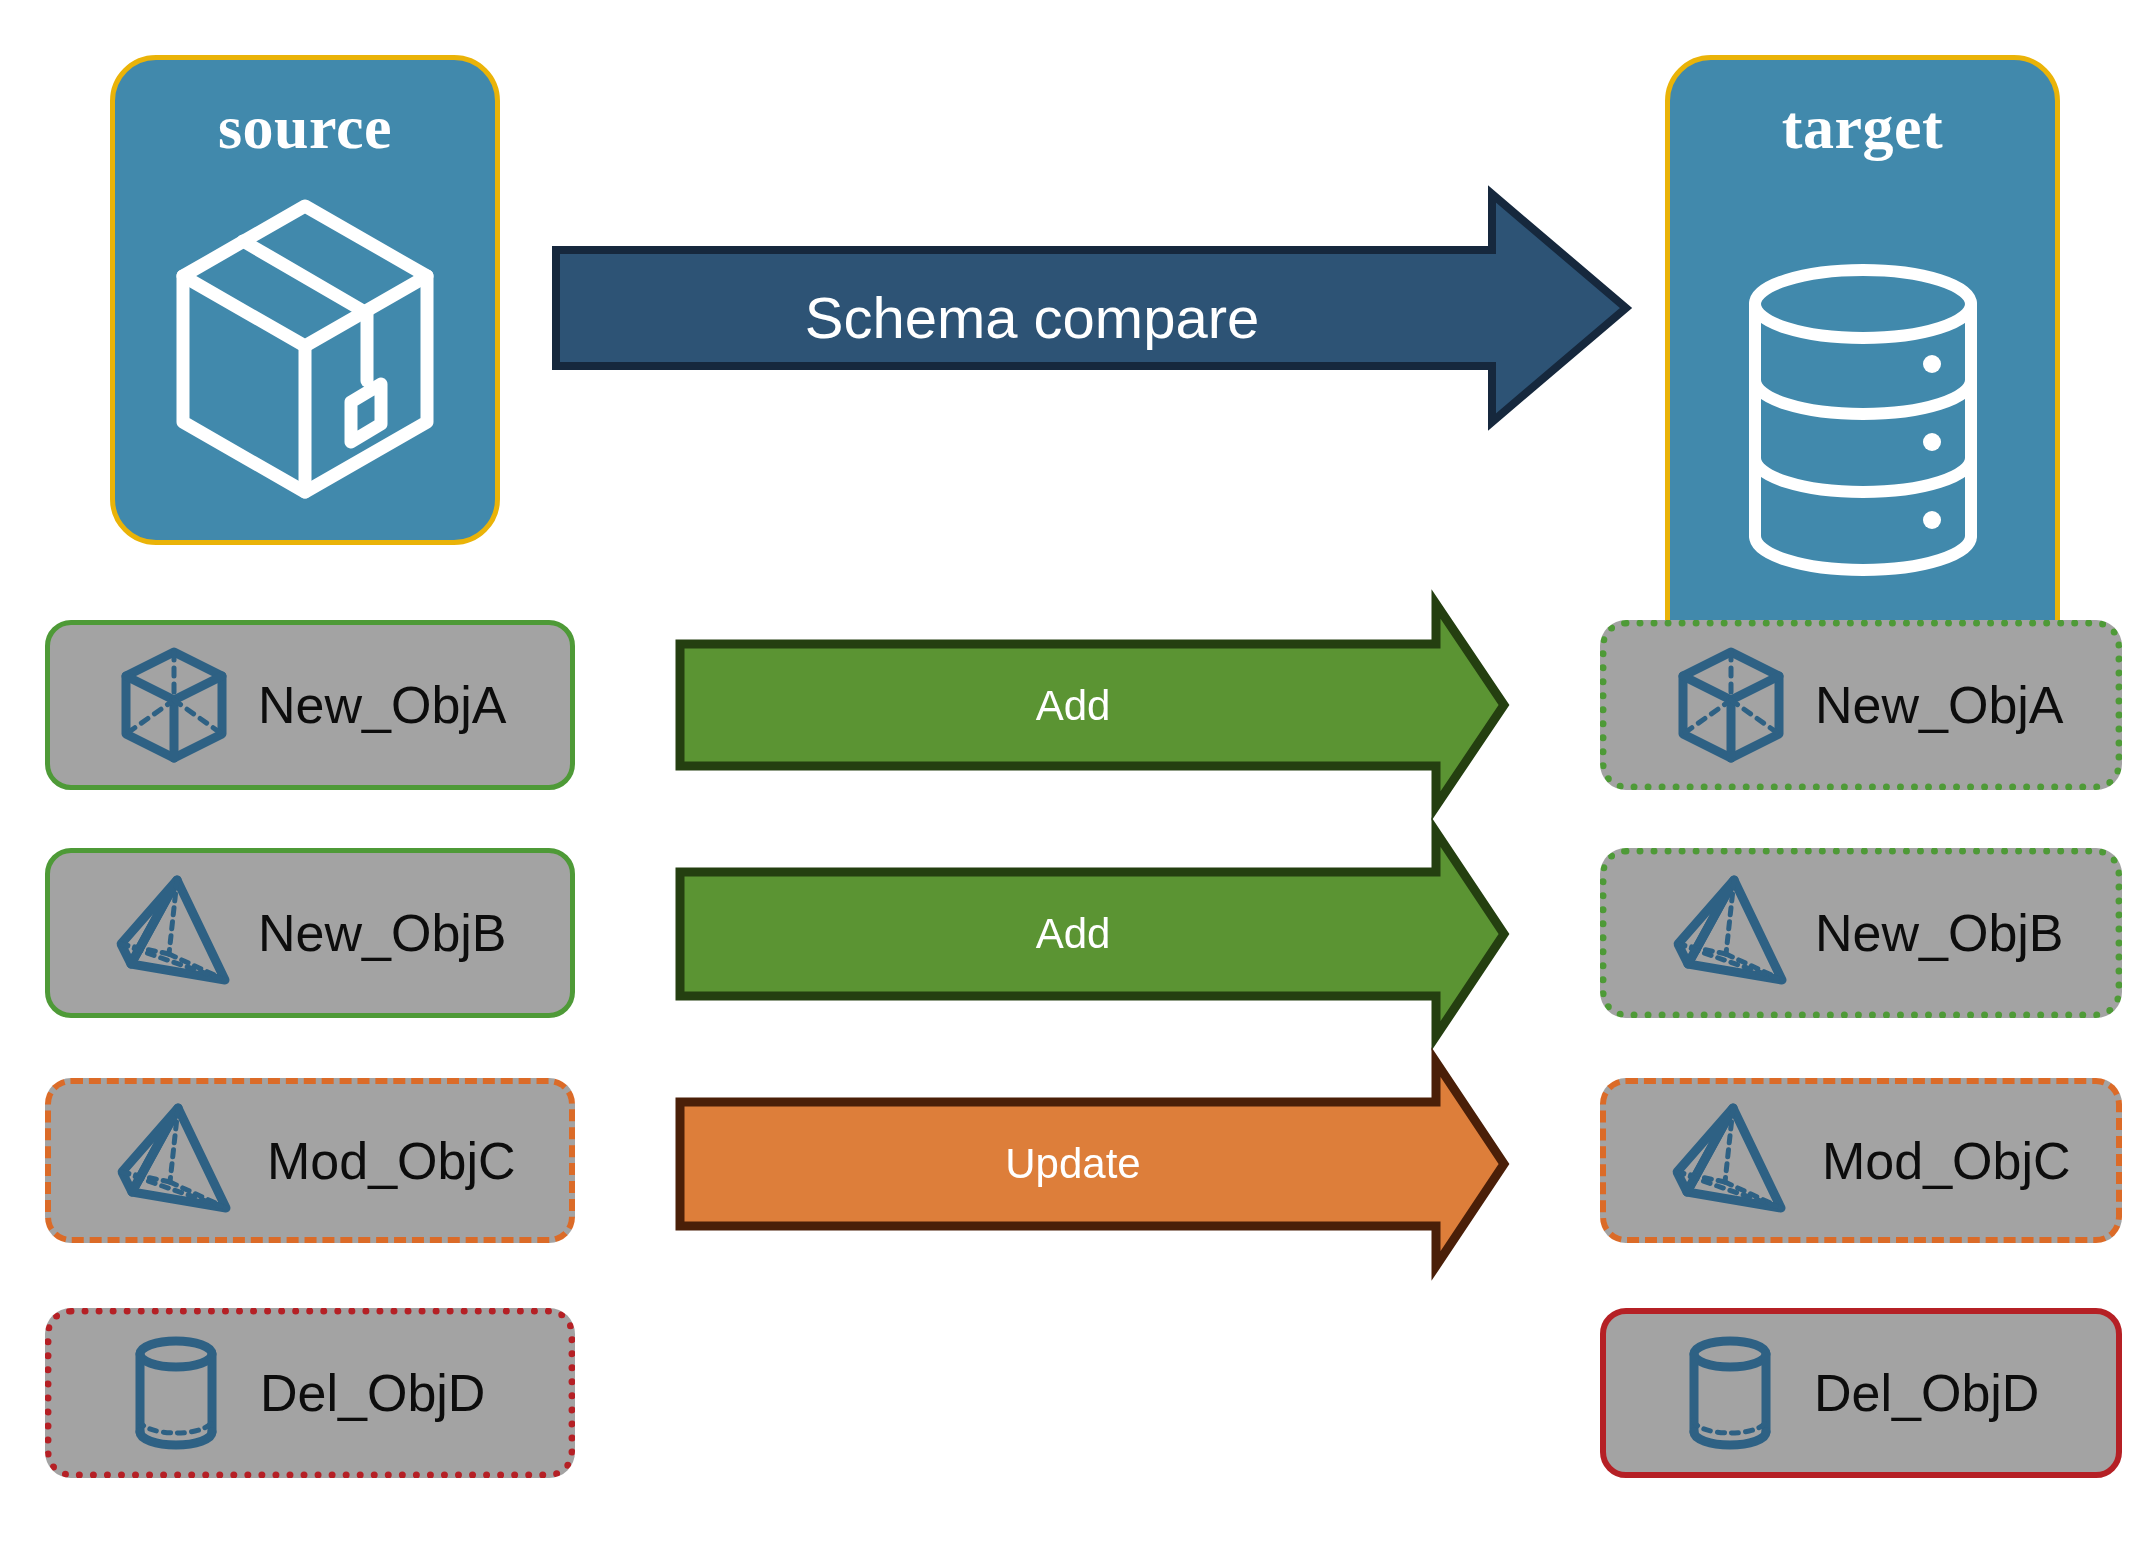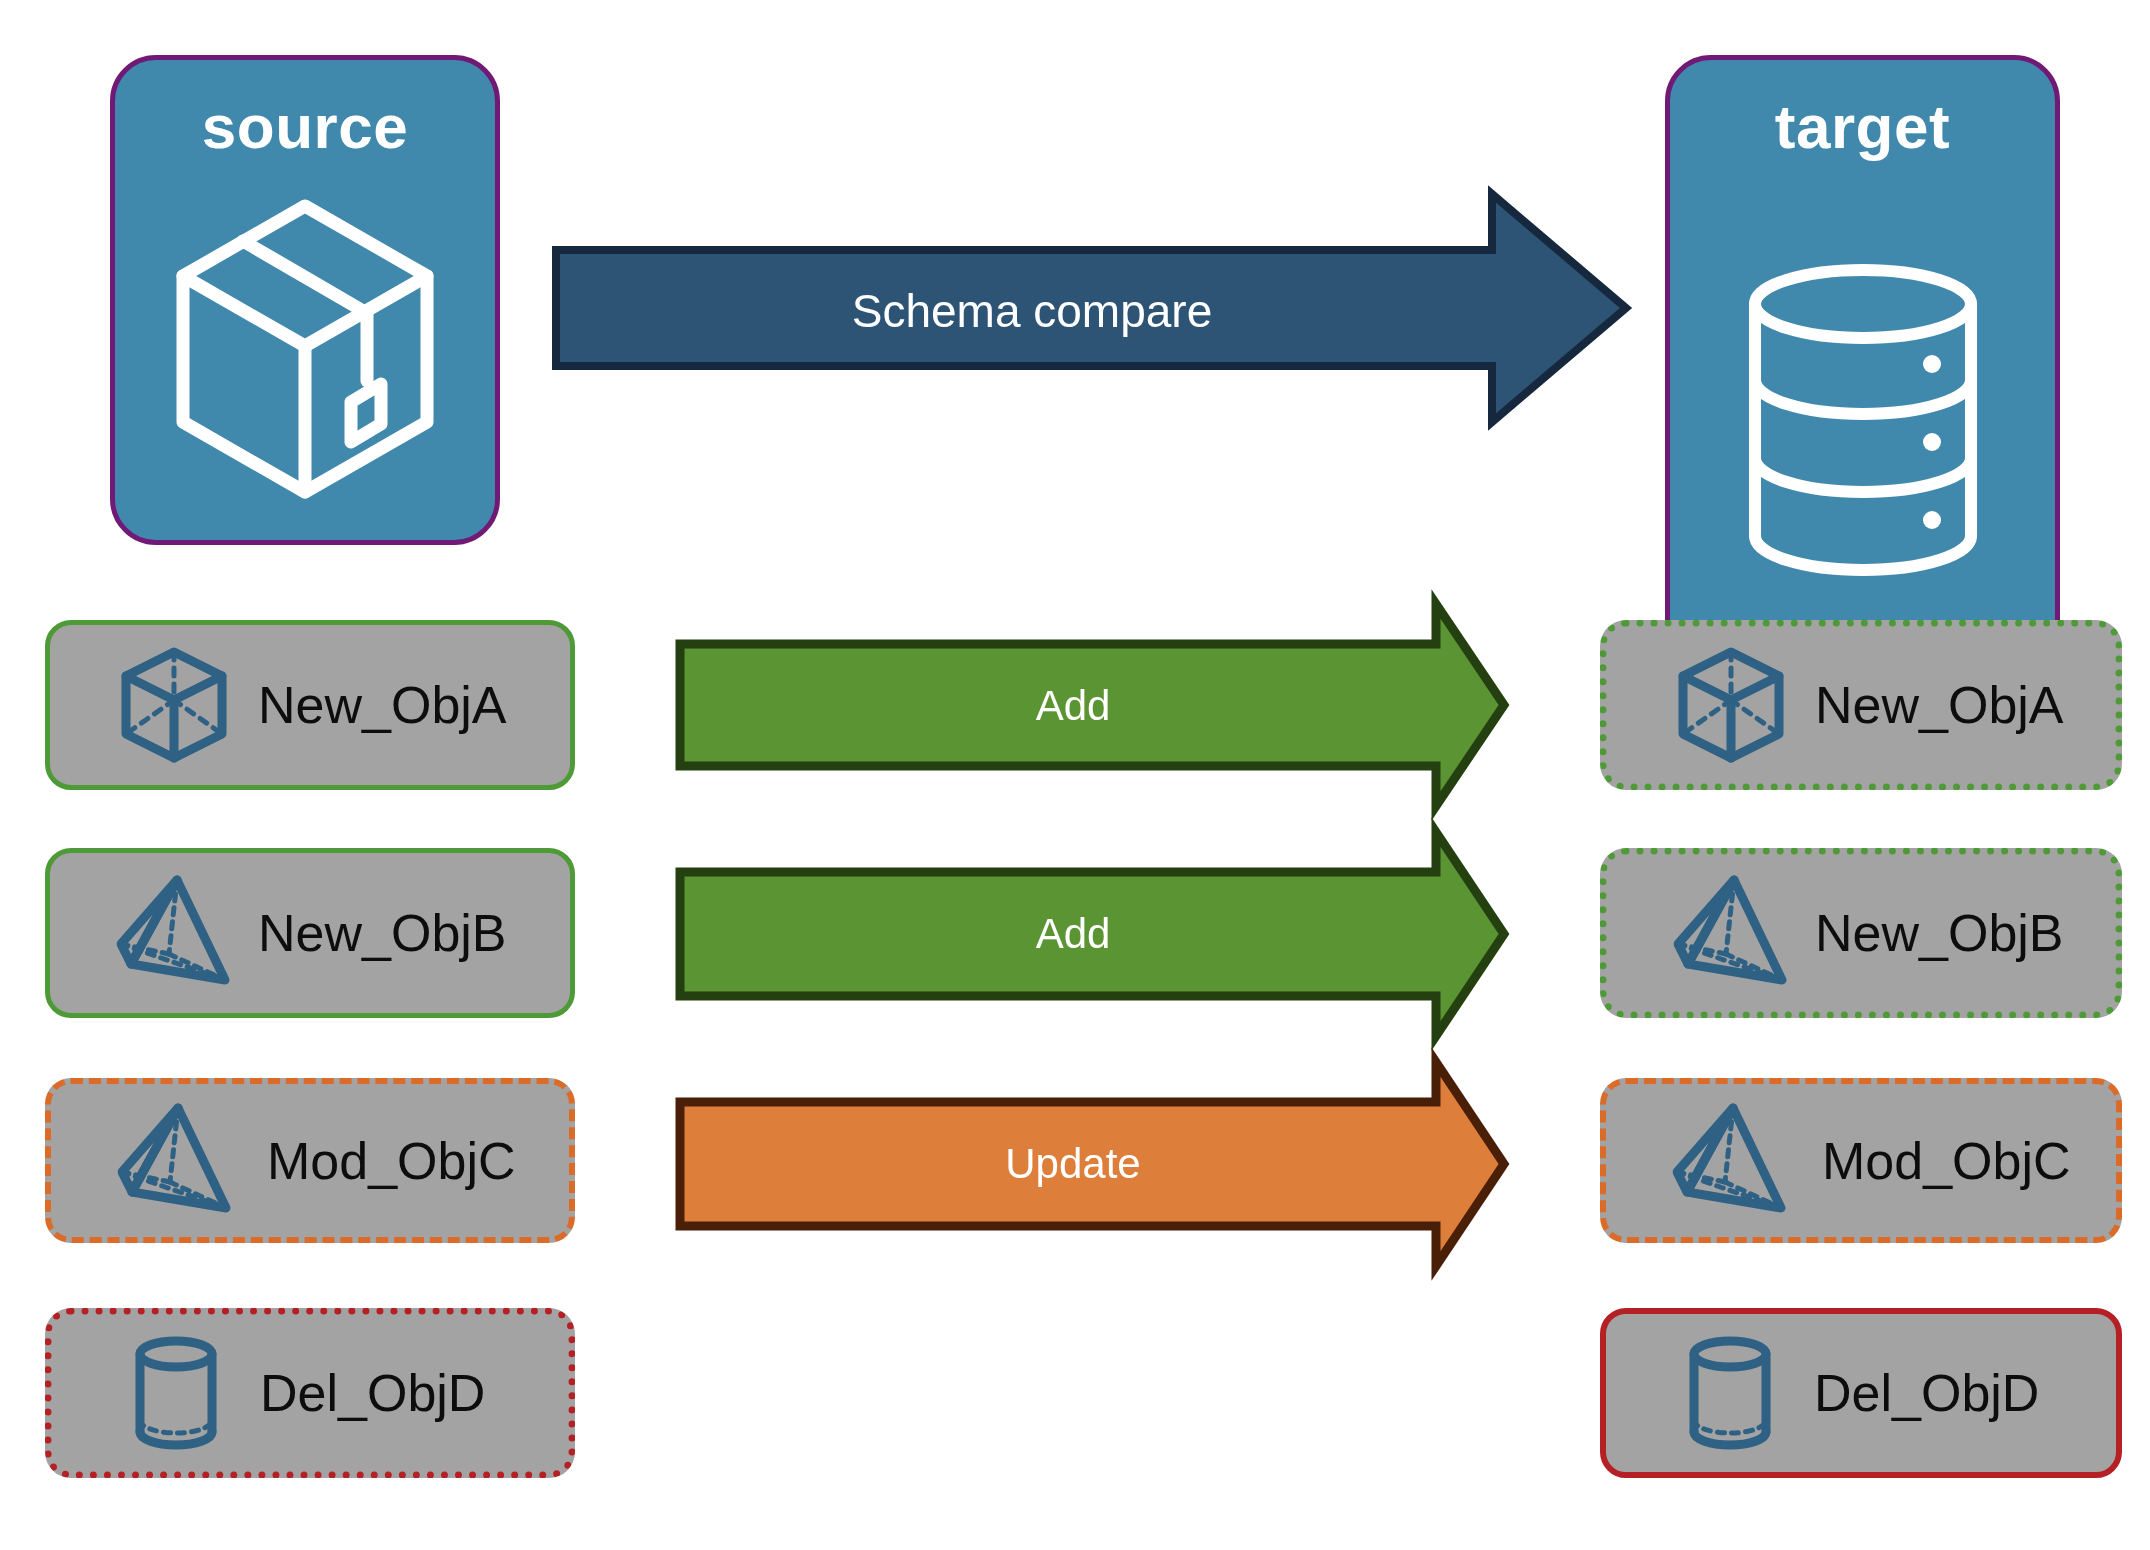--- a/index.html
+++ b/index.html
@@ -3,36 +3,36 @@
 <meta charset="utf-8">
 <style>
   html,body{margin:0;padding:0;background:#ffffff;}
   body{width:2150px;height:1550px;position:relative;overflow:hidden;
        font-family:"Liberation Sans", sans-serif;}
   .stage{position:absolute;inset:0;}
 
   
   .endpoint{
     position:absolute;border-radius:46px;background:#4189AC;
-    border:5px solid #701a75;box-sizing:border-box;
-    display:flex;flex-direction:column;align-items:center;
+    border:5px solid #eab308;box-sizing:border-box;
+    display:flex;flex-direction:column;align-items:center;font-family:Liberation Serif, serif;
   }
   .endpoint .ep-title{
     color:#ffffff;font-weight:bold;font-size:62px;letter-spacing:.5px;
     margin-top:36px;line-height:1;
   }
   .endpoint .ep-icon{flex:1;display:flex;align-items:center;justify-content:center;width:100%;}
 
   #src-card{left:110px;top:55px;width:390px;height:490px;}
   #tgt-card{left:1665px;top:55px;width:395px;height:632px;}
 
   
   #compare-arrow{position:absolute;left:552px;top:188px;width:1080px;height:240px;}
   .arrow-label{
-    position:absolute;color:#ffffff;font-size:46px;white-space:nowrap;
+    position:absolute;color:#ffffff;font-size:58px;white-space:nowrap;
     left:0;right:0;text-align:center;pointer-events:none;
   }
   #compare-arrow .arrow-label{top:96px;padding-right:120px;}
 
   
   .row-arrow{position:absolute;left:676px;width:832px;}
   .row-arrow .arrow-label{font-size:42px;padding-left:32px;}
 
   
   .item{

